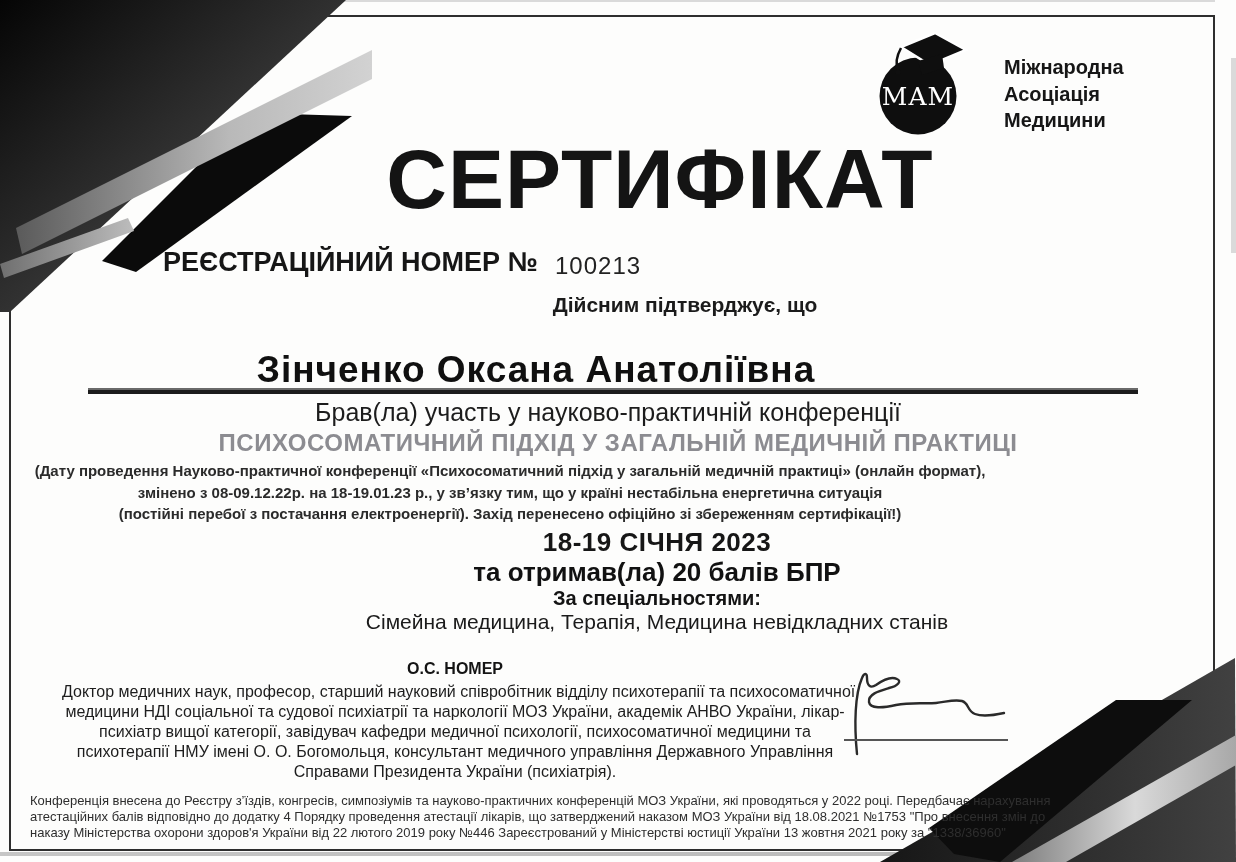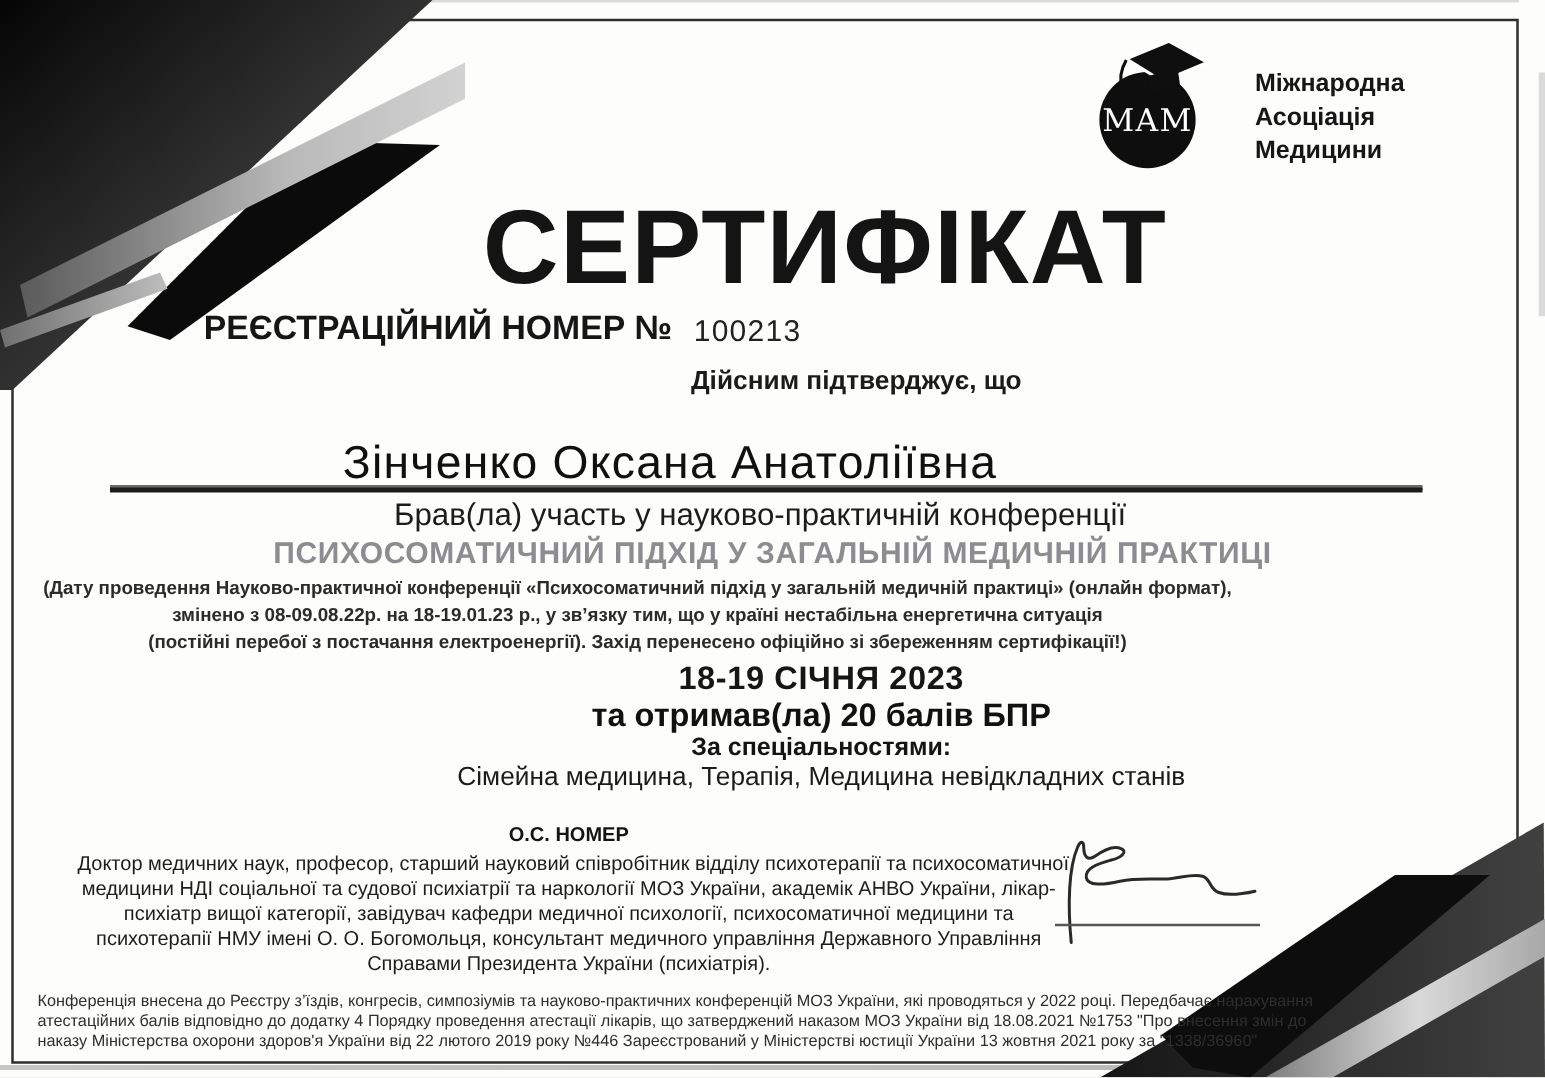--- a/index.html
+++ b/index.html
@@ -96,37 +96,37 @@
     <path d="M27,20 C22,29 22,37 24,42" fill="none" stroke="#0f0f0f" stroke-width="2.5"></path>
     <circle cx="24" cy="44" r="2.6" fill="#0f0f0f"></circle>
   </svg>
 
   <div class="abs z3 org-text" style="left:1004px;top:54px;">
     <div>Міжнародна</div>
     <div>Асоціація</div>
     <div>Медицини</div>
   </div>
 
-  <div class="abs z3 title center" style="left:84px;top:151px;width:1152px;">СЕРТИФІКАТ</div>
+  <div class="abs z3 title center" style="left:84px;top:133px;width:1152px;">СЕРТИФІКАТ</div>
 
   <div class="abs z3 reg-label" style="left:163px;top:247px;">РЕЄСТРАЦІЙНИЙ НОМЕР №</div>
   <div class="abs z3 reg-number" style="left:555px;top:252px;">100213</div>
 
   <div class="abs z3 confirm center" style="left:420px;top:293px;width:530px;">Дійсним підтверджує, що</div>
 
-  <div class="abs z3 name center nowrap" style="left:0;top:349px;width:1072px;">Зінченко Оксана Анатоліївна</div>
+  <div class="abs z3 name center nowrap" style="left:0;top:349px;width:1072px;font-weight:bold;">Зінченко Оксана Анатоліївна</div>
   <div class="abs z3 underline-bar" style="left:88px;top:390px;width:1050px;"></div>
 
   <div class="abs z3 participation center nowrap" style="left:0;top:398px;width:1216px;">Брав(ла) участь у науково-практичній конференції</div>
 
   <div class="abs z3 conf-title center nowrap" style="left:0;top:429px;width:1236px;">ПСИХОСОМАТИЧНИЙ ПІДХІД У ЗАГАЛЬНІЙ МЕДИЧНІЙ ПРАКТИЦІ</div>
 
   <div class="abs z3 center" style="left:0;top:460px;width:1020px;">
     <div class="note-line nowrap">(Дату проведення Науково-практичної конференції «Психосоматичний підхід у загальній медичній практиці» (онлайн формат),</div>
-    <div class="note-line nowrap">змінено з 08-09.08.22р. на 18-19.01.23 р., у зв’язку тим, що у країні нестабільна енергетична ситуація</div>
+    <div class="note-line nowrap">змінено з 08-09.12.22р. на 18-19.01.23 р., у зв’язку тим, що у країні нестабільна енергетична ситуація</div>
     <div class="note-line nowrap">(постійні перебої з постачання електроенергії). Захід перенесено офіційно зі збереженням сертифікації!)</div>
   </div>
 
   <div class="abs z3 date-line center" style="left:78px;top:527px;width:1158px;">18-19 СІЧНЯ 2023</div>
   <div class="abs z3 points-line center" style="left:78px;top:557px;width:1158px;">та отримав(ла) 20 балів БПР</div>
   <div class="abs z3 spec-heading center" style="left:78px;top:587px;width:1158px;">За спеціальностями:</div>
   <div class="abs z3 center" style="left:78px;top:608px;width:1158px;">
     <div class="spec-line nowrap">Сімейна медицина, Терапія, Медицина невідкладних станів</div>
   </div>
 

